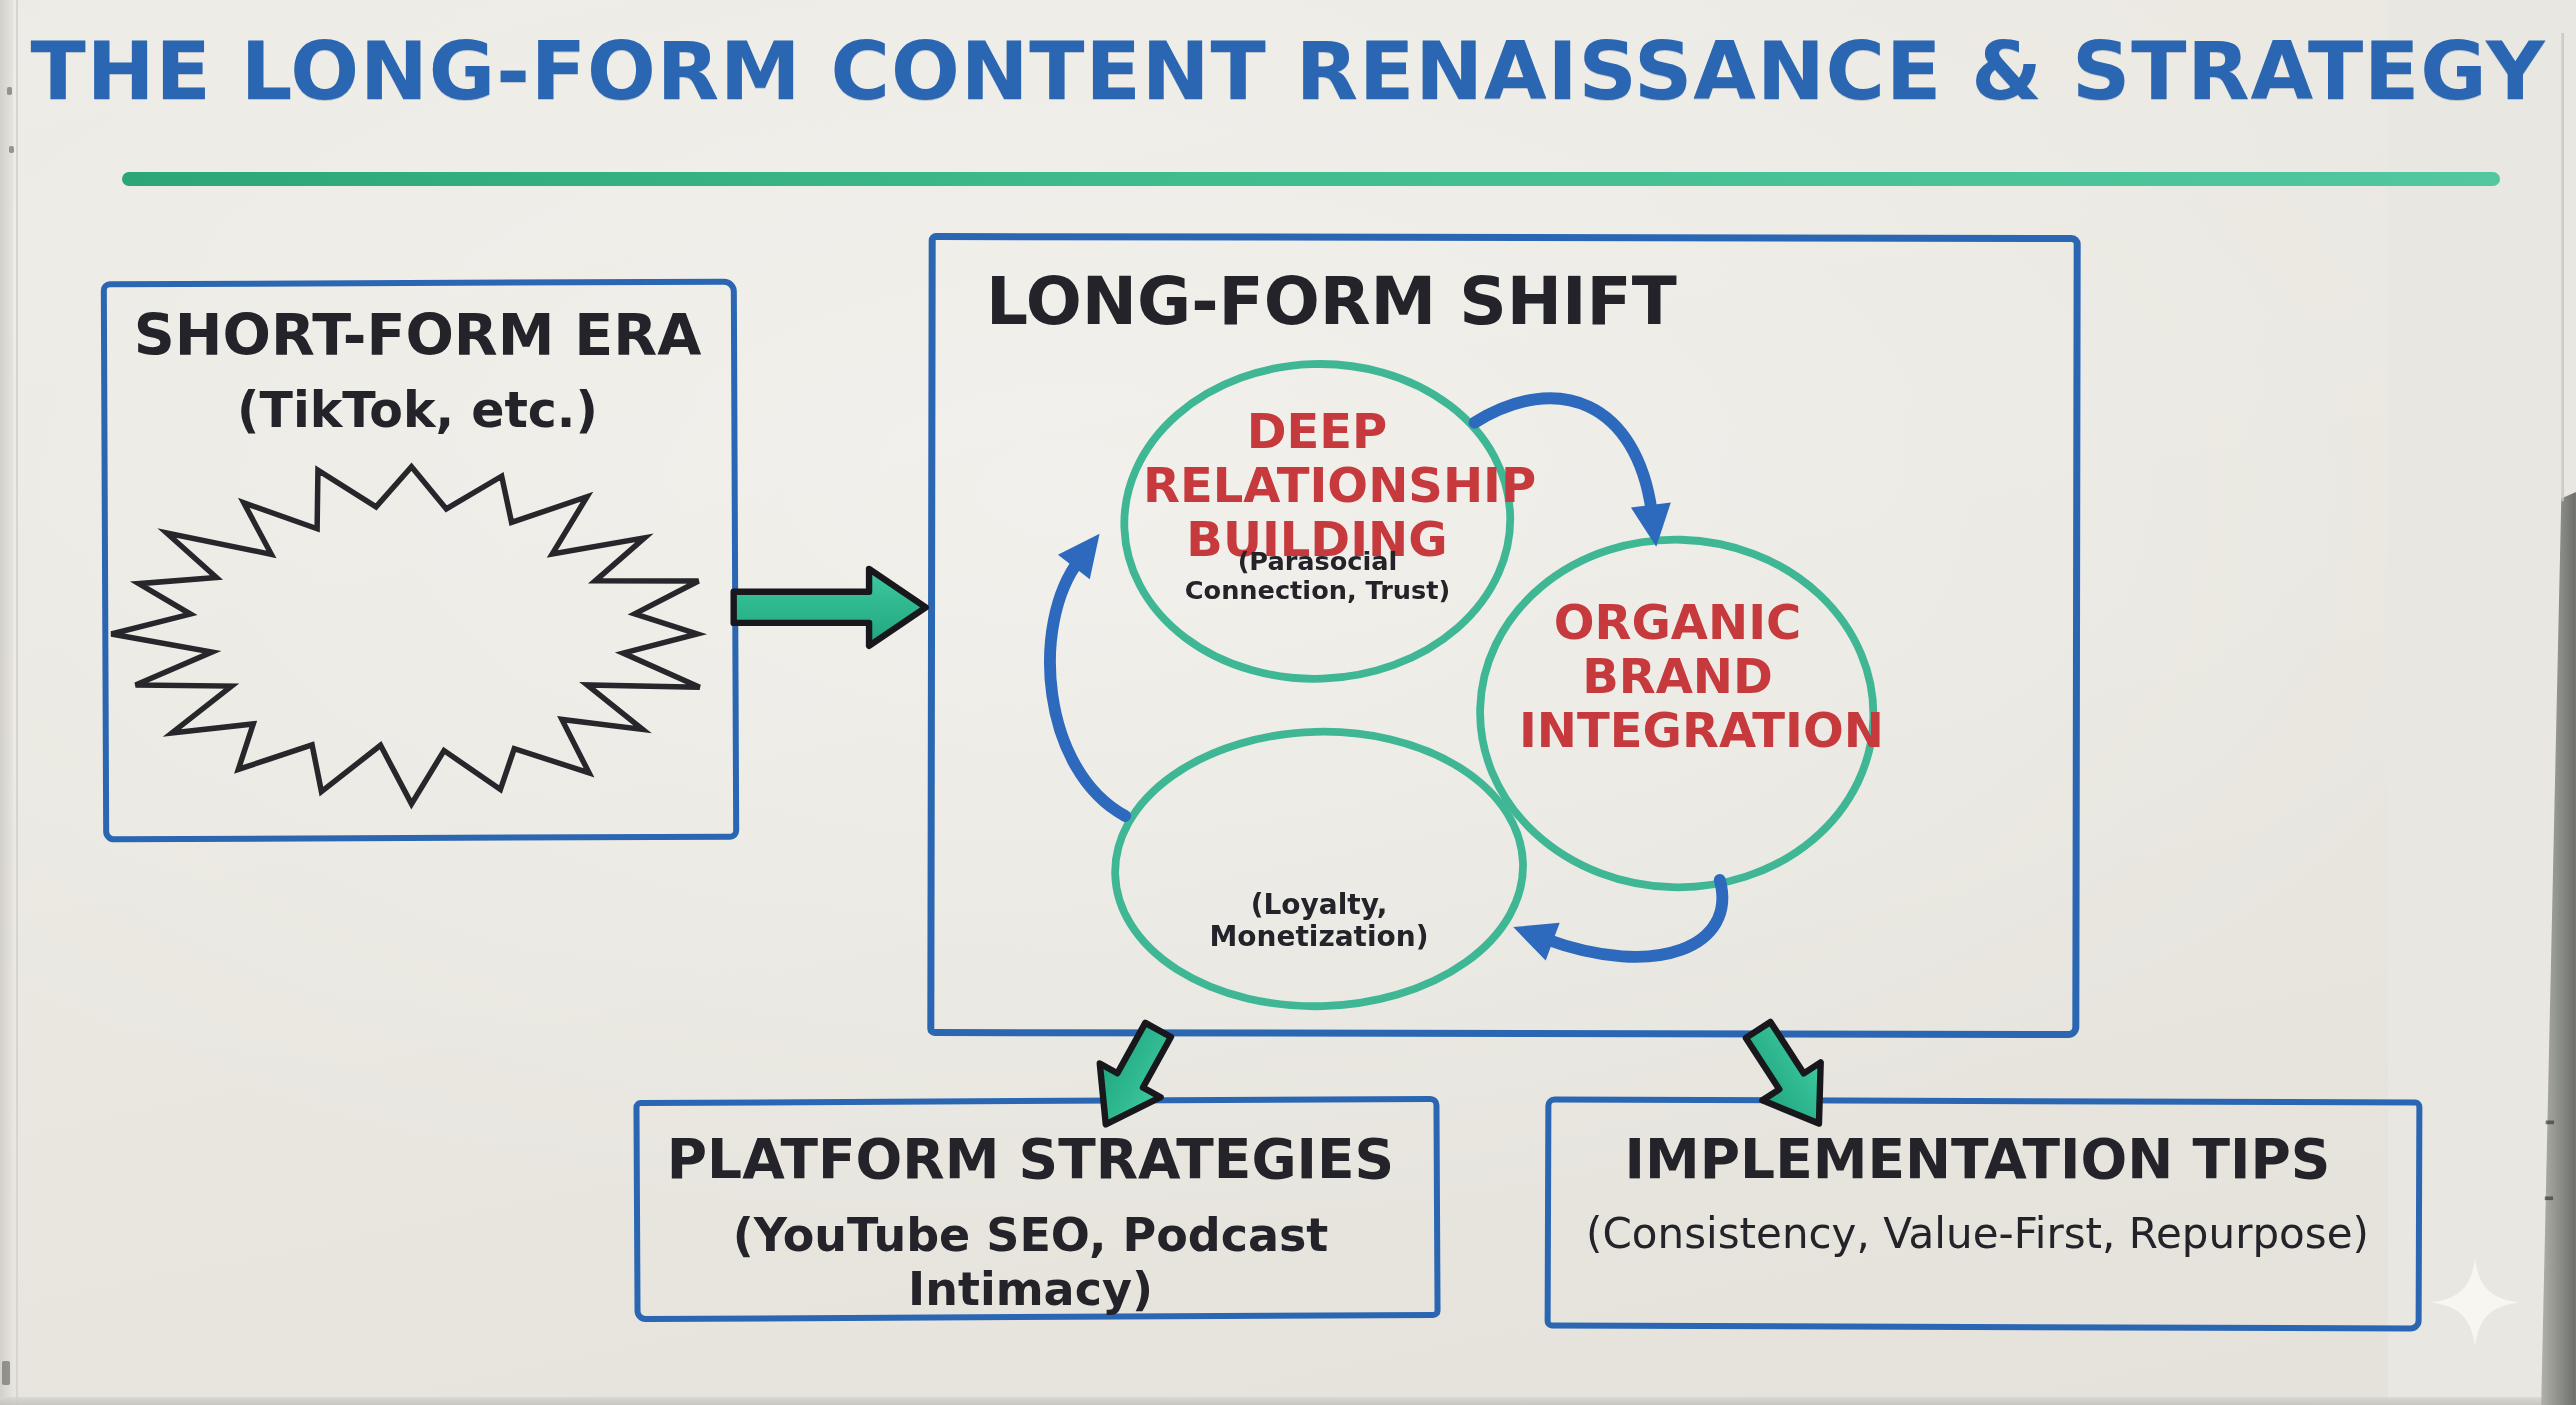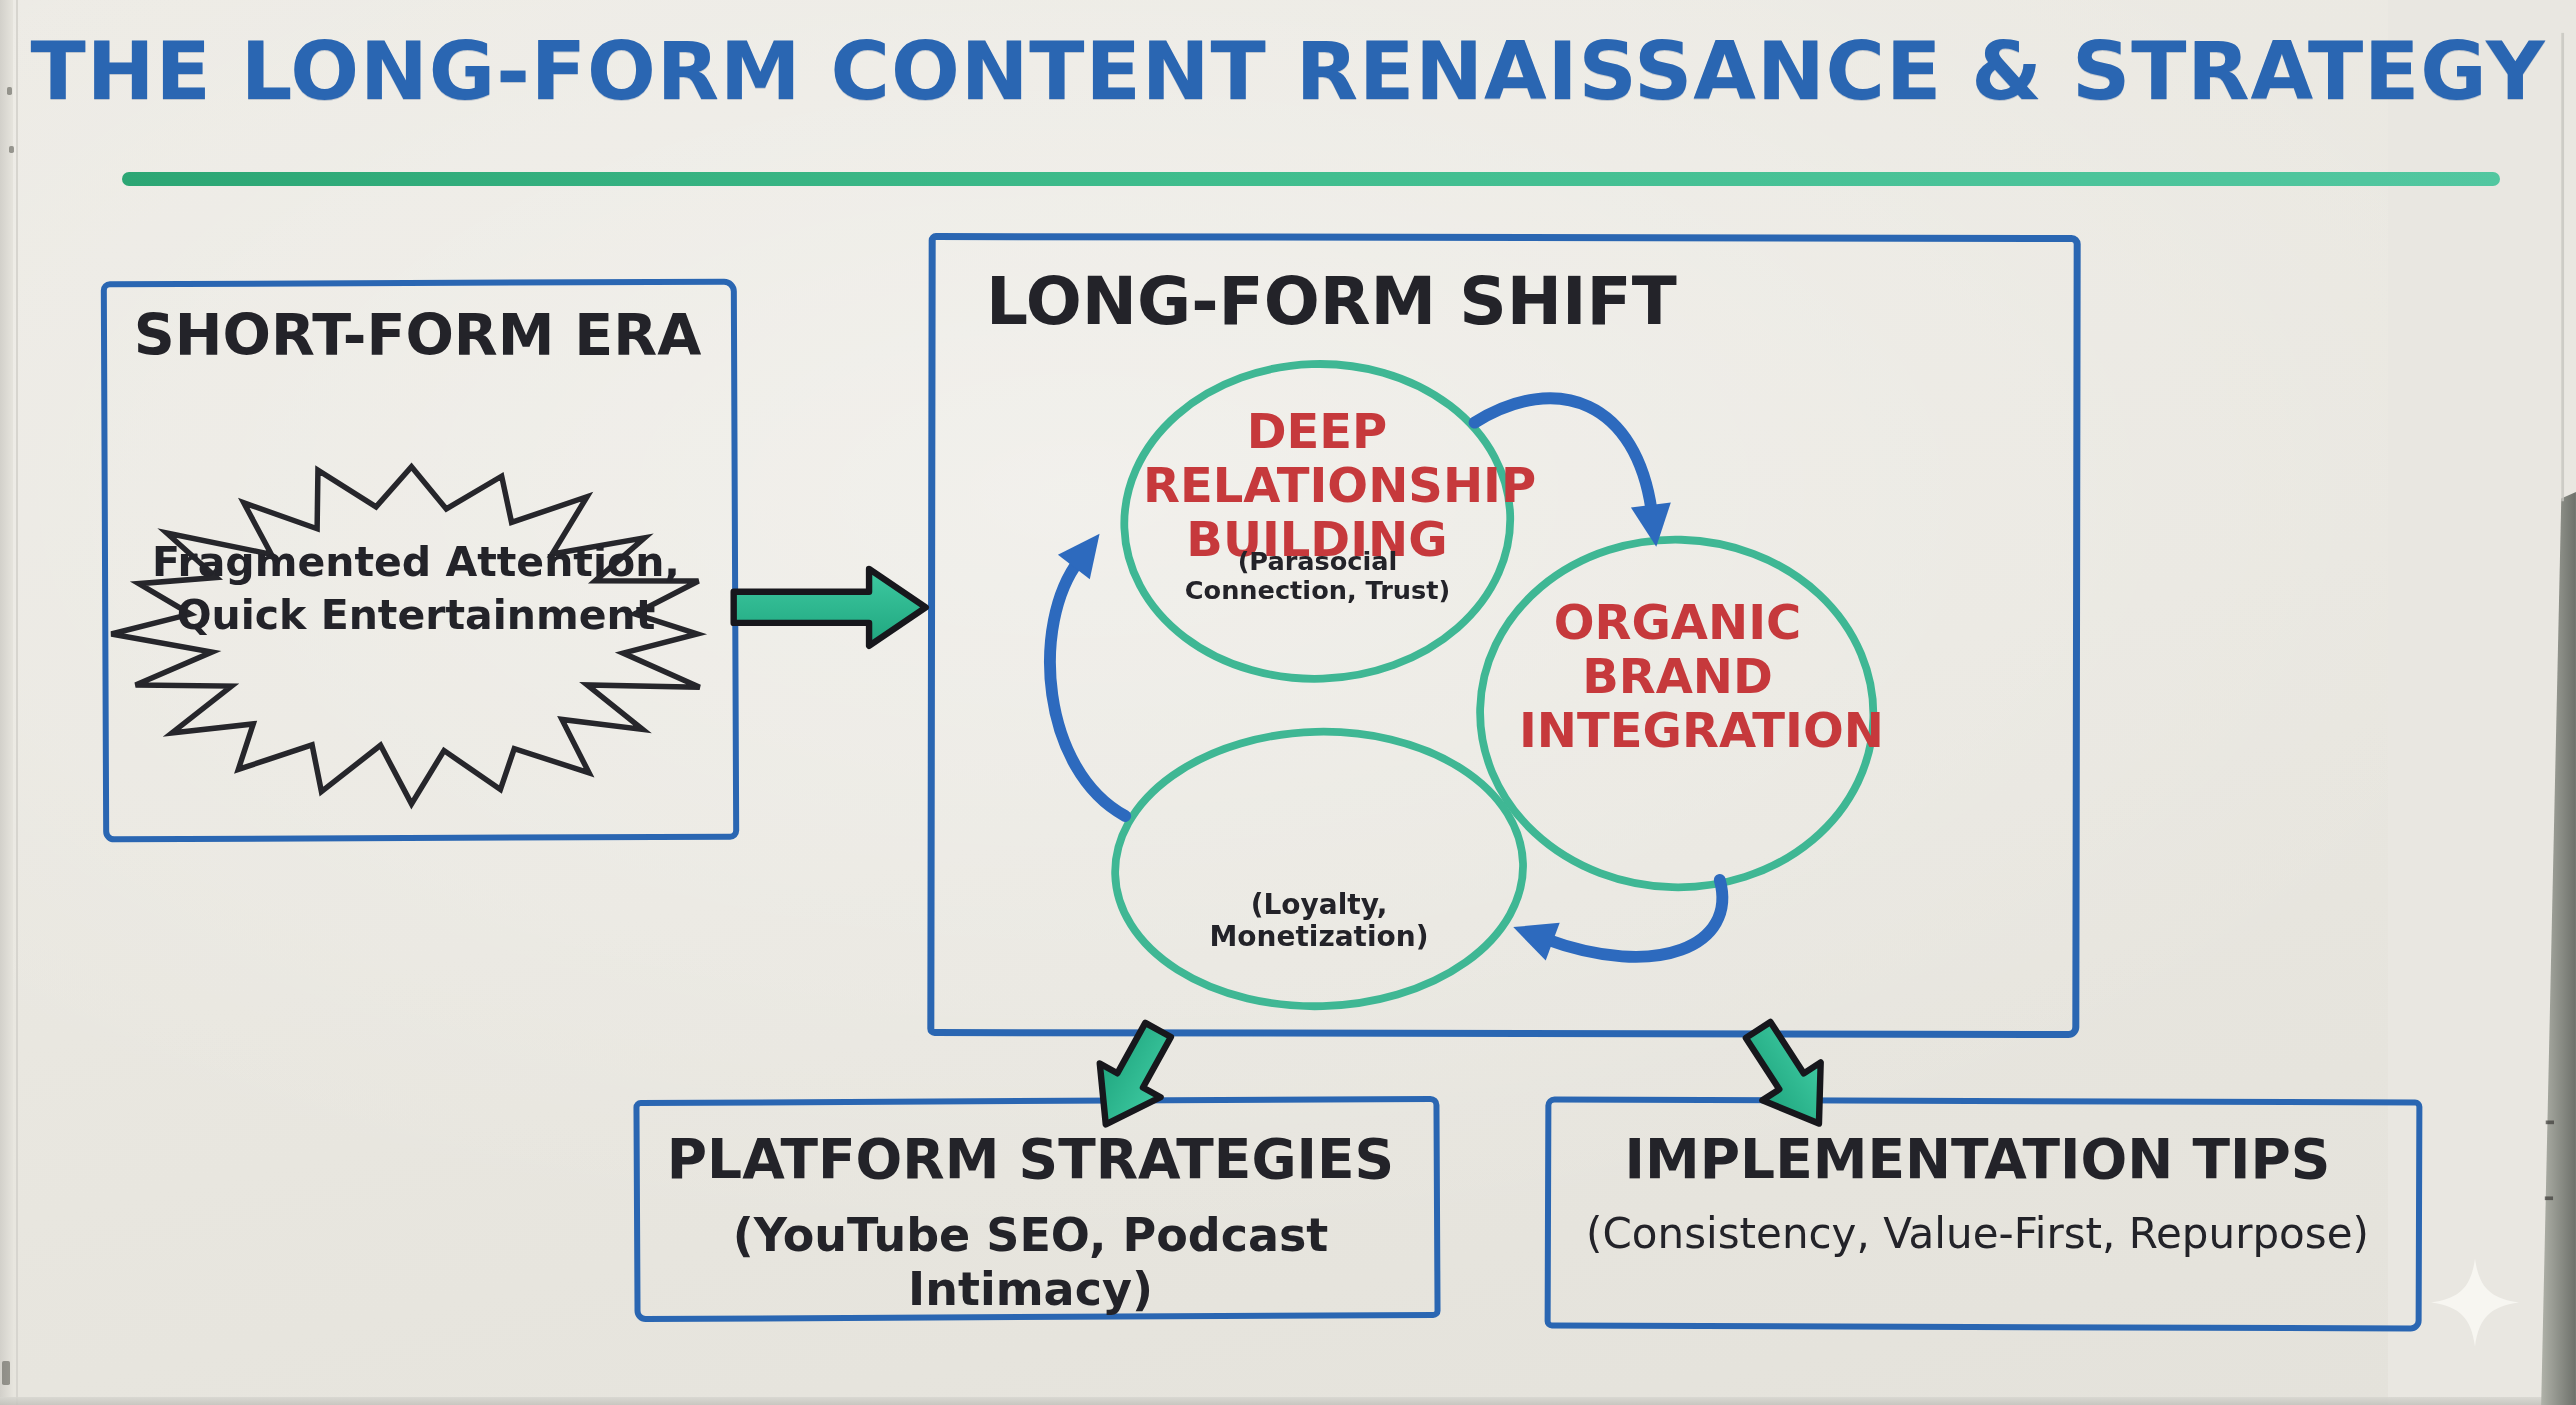--- a/index.html
+++ b/index.html
@@ -81,28 +81,25 @@
 
   <div id="page-title" class="t">THE LONG-FORM CONTENT RENAISSANCE &amp; STRATEGY</div>
   <div id="title-underline"></div>
 
   <div id="short-form-box" class="mbox"></div>
   <div id="long-form-box" class="mbox"></div>
   <div id="platform-box" class="mbox"></div>
   <div id="implementation-box" class="mbox"></div>
 
   <div class="t sf-title">SHORT-FORM ERA</div>
+  <div class="t sf-sub">(TikTok, etc.)</div>
 
   <svg id="burst-svg" width="607" height="360" viewBox="0 0 664 394">
     <polygon class="burst" points="332.0,14.0 370.1,60.1 430.7,24.3 441.5,74.9 524.1,46.8 486.0,109.5 587.0,91.7 533.1,138.8 646.1,139.0 576.3,175.0 644.7,197.0 563.6,217.9 647.4,255.2 524.2,252.7 584.9,301.4 496.6,290.5 526.3,349.0 444.5,322.4 429.3,367.2 367.6,324.6 332.0,382.9 298.1,318.8 233.4,369.5 223.2,318.4 142.5,345.2 158.8,295.4 69.8,305.3 135.0,254.0 30.0,252.8 113.6,216.7 3.5,197.0 90.0,175.2 33.5,141.9 118.5,135.2 64.1,86.4 178.6,109.8 148.4,53.4 228.7,81.8 229.6,17.8 293.2,57.9"></polygon>
   </svg>
-  <div class="t burst-text">
-    <span>Fragmented Attention,</span><br>
-    <span>Quick Entertainment</span>
-  </div>
 
   <div class="t lf-header">
     <span class="lf-title">LONG-FORM SHIFT</span>
   </div>
 
   <div id="node1-title" class="node-title">DEEP RELATIONSHIP BUILDING</div>
   <div id="node1-sub" class="node-sub">(Parasocial Connection, Trust)</div>
   <div id="node2-title" class="node-title">ORGANIC BRAND INTEGRATION</div>
   <div id="node3-sub" class="node-sub">(Loyalty, Monetization)</div>
 

